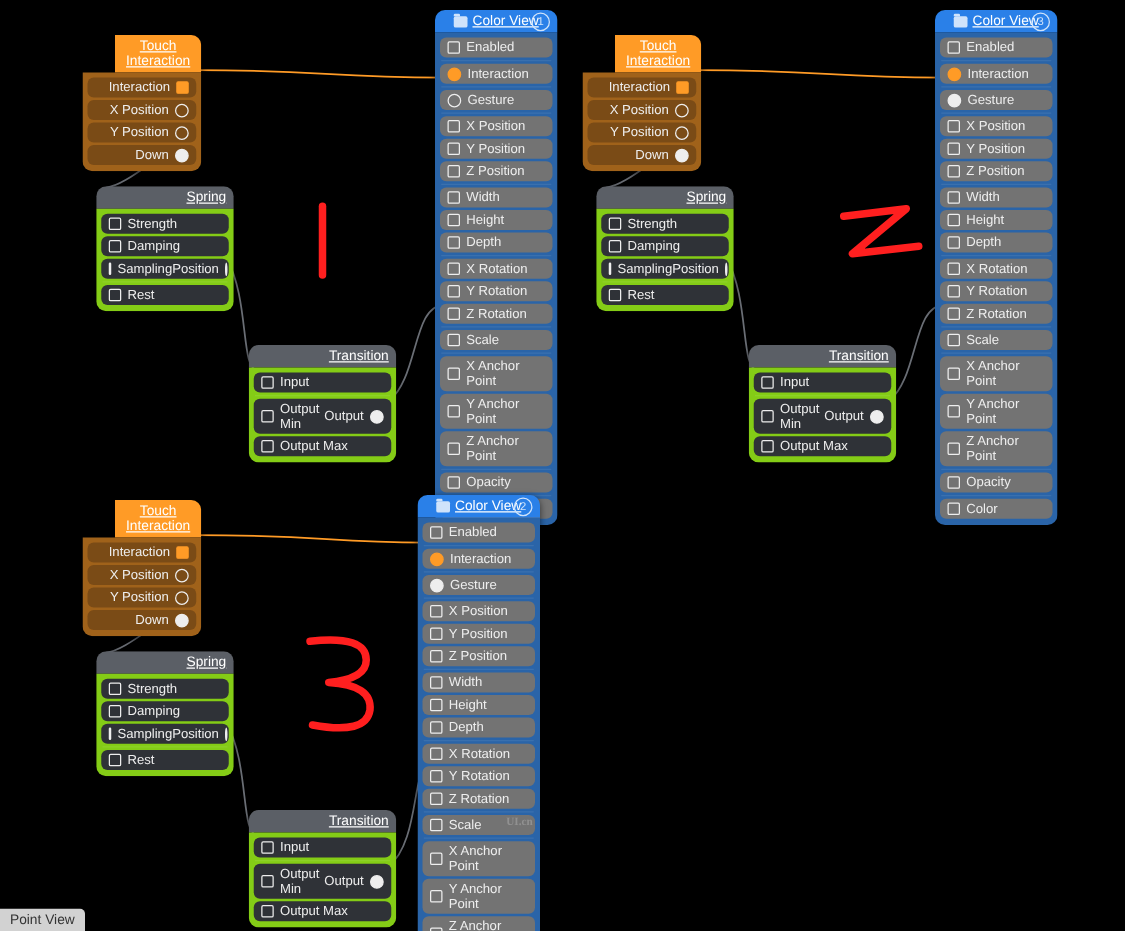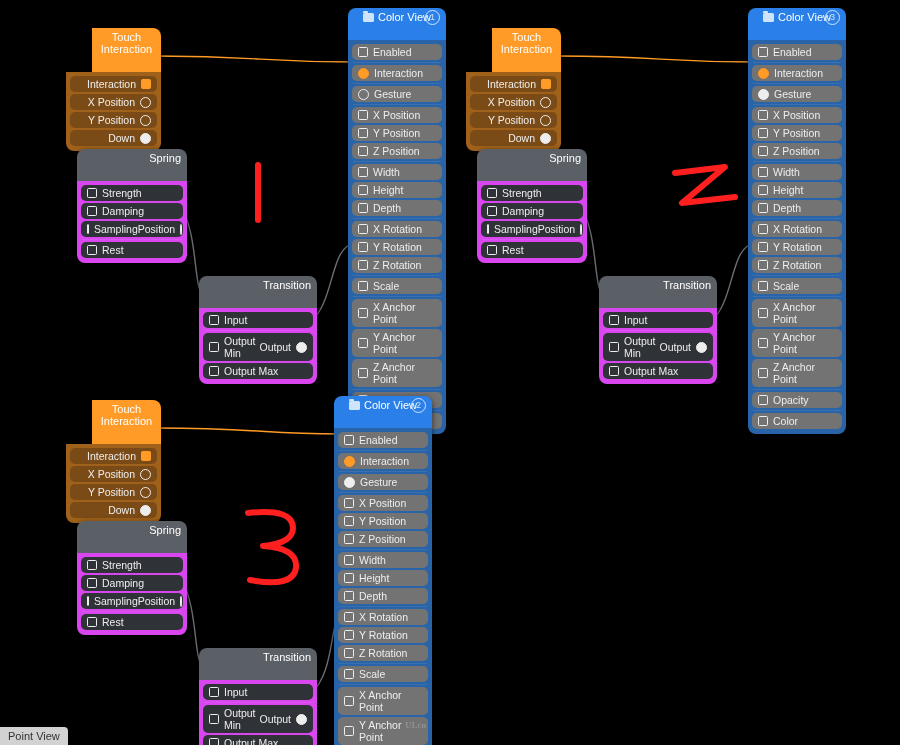--- a/index.html
+++ b/index.html
@@ -1,40 +1,40 @@
 <!DOCTYPE html>
 <html><head>
 <meta charset="utf-8">
 <style>
   html, body { margin: 0; padding: 0; background: #000; width: 900px; height: 745px; font-family: -apple-system, "Helvetica Neue", Arial, sans-serif; overflow: hidden; }
   #canvas { position: relative; width: 900px; height: 745px; }
 
   
   .node { position: absolute; border-radius: 8px; overflow: hidden; box-shadow: 0 2px 6px rgba(0,0,0,0.6); }
-  .node .title { font-size: 11px; font-weight: 500; text-align: center; padding: 3px 6px 17px 6px; color: #fff; }
+  .node .title { font-size: 11px; font-weight: 500; text-align: center; padding: 3px 6px 3px 6px; color: #fff; text-decoration: underline; }
   .node .row { display: flex; align-items: center; font-size: 10.5px; color: #eee; padding: 2px 6px; border-radius: 5px; margin: 2px 4px; }
   .node .row .lbl { flex: 1; text-align: left; }
   .node .row .rlbl { flex: 1; text-align: right; }
   .port-sq { width: 8px; height: 8px; border: 1.2px solid #eee; border-radius: 1.5px; margin-right: 5px; }
   .port-sq.r { margin-left: 5px; margin-right: 0; }
   .port-sq.fill-or { background: #ff9b26; border-color: #ff9b26; }
   .port-cir { width: 9px; height: 9px; border: 1.2px solid #eee; border-radius: 50%; }
   .port-cir.l { margin-right: 5px; }
   .port-cir.r { margin-left: 5px; }
   .port-cir.fill-or { background: #ff9b26; border-color: #ff9b26; }
   .port-cir.fill-wh { background: #eee; }
 
   
   .orange .title { background: #ff9b26; margin-left: 26px; }
   .orange .body { background: #a0621a; padding: 2px 0 3px 0; }
   .orange .row { background: #7a4b16; }
 
   
   .grey .title { background: #5b5f66; text-align: right; }
-  .grey .body { background: #d946ef; padding: 2px 0 3px 0; }
+  .grey .body { background: #84cc16; padding: 2px 0 3px 0; }
   .grey .row { background: #2f3237; }
 
   
   .blue .title { background: #2a80e8; display: flex; align-items: center; justify-content: center; gap: 4px; position: relative; }
   .blue .title .num { position: absolute; right: 6px; top: 2px; width: 13px; height: 13px; border: 1.3px solid #cfe3fb; border-radius: 50%; font-size: 9px; line-height: 13px; text-align: center; color: #cfe3fb; }
   .blue .title .folder { width: 11px; height: 9px; background: #cfe3fb; border-radius: 1.5px; position: relative; }
   .blue .title .folder::before { content: ""; position: absolute; left: 0; top: -2px; width: 5px; height: 2px; background: #cfe3fb; border-radius: 1px 1px 0 0; }
   .blue .body { background: #2a64a8; padding: 2px 0 3px 0; }
   .blue .row { background: #737373; }
 
@@ -550,17 +550,17 @@
           <span class="lbl">Z Anchor Point</span>
         </div>
 
   </div>
 </div>
 
 <svg class="anno" style="left:238px; top:498px;" width="90" height="100">
   <path d="M 10 15 Q 55 10 55 30 Q 55 45 25 48 Q 60 50 58 70 Q 55 90 12 82"></path>
 </svg>
 
-<div class="watermark" style="left:405px; top:720px;font-family:Liberation Serif, serif;">UI.cn</div>
+<div class="watermark" style="left:405px; top:652px;font-family:Liberation Serif, serif;">UI.cn</div>
 
 <div class="root-view">Point View</div>
 
 </div>
 
 </body></html>

